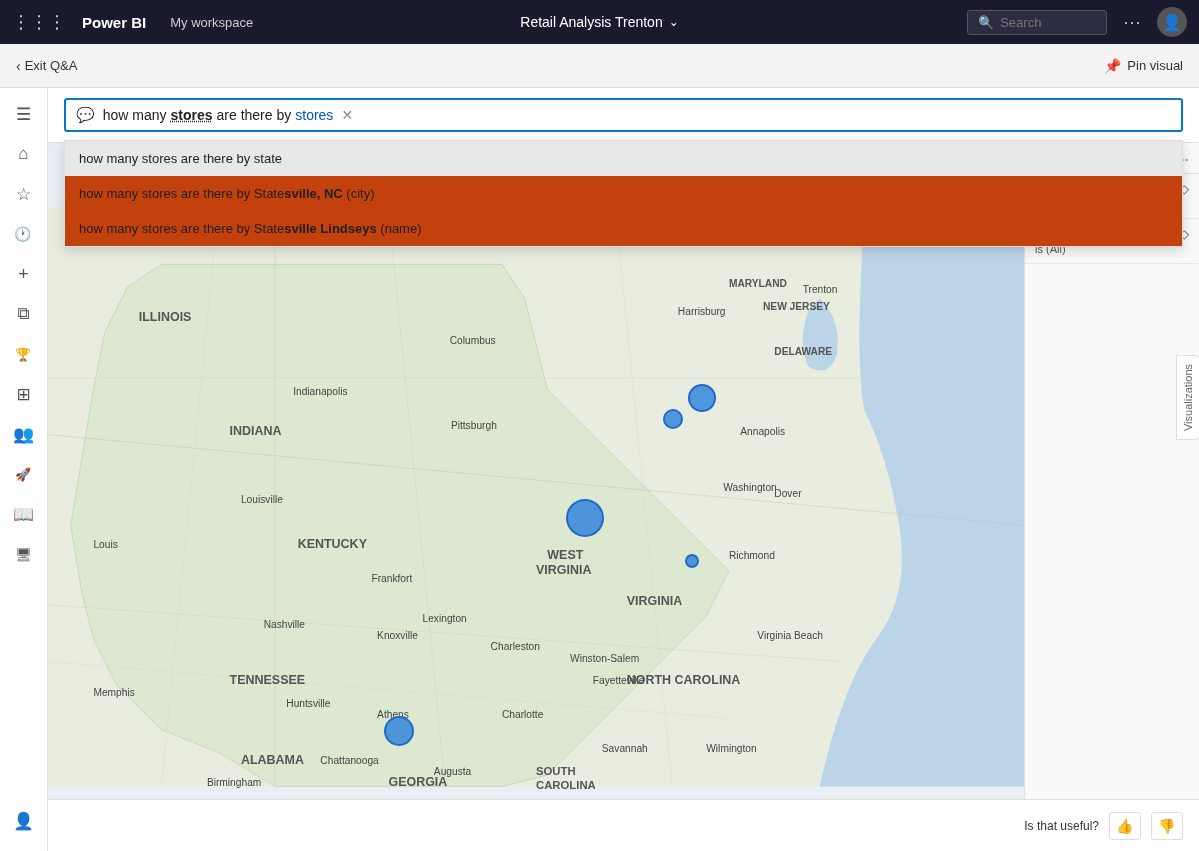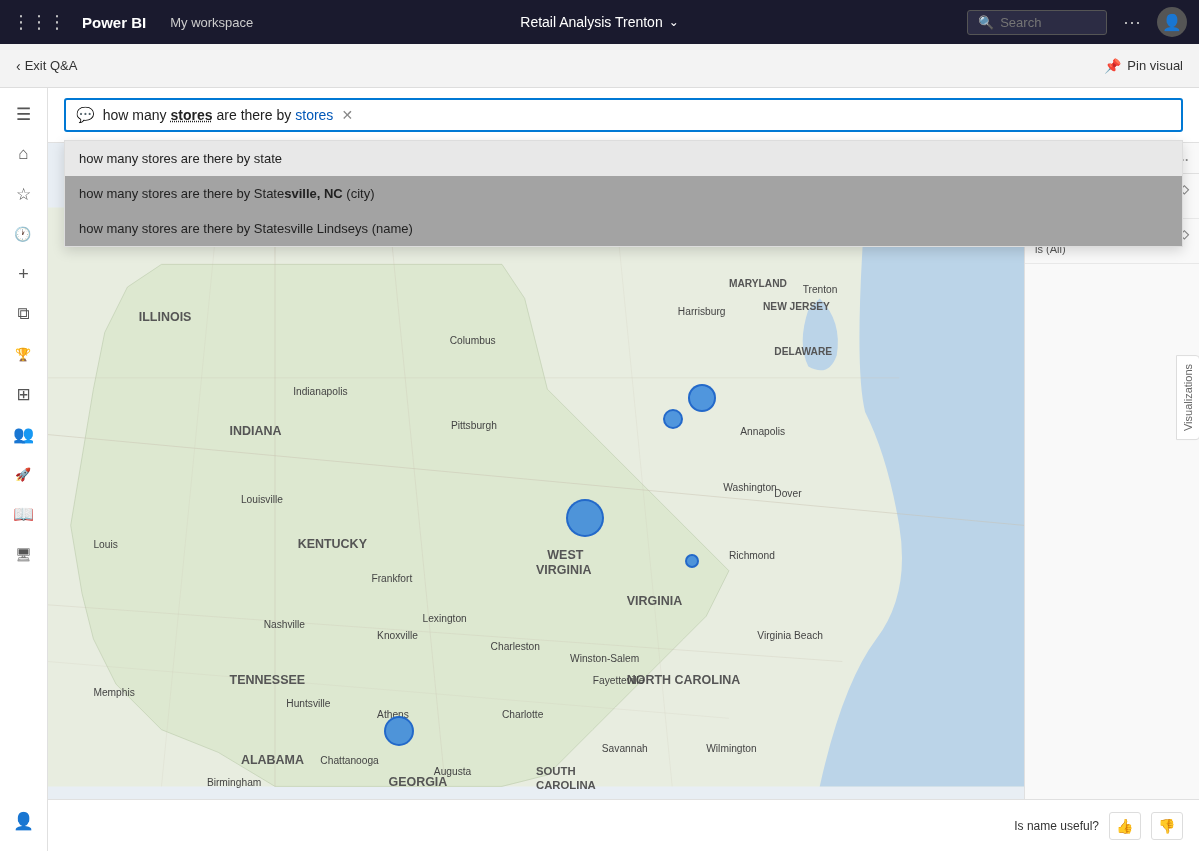--- a/index.html
+++ b/index.html
@@ -68,21 +68,21 @@
       border: 2px solid #0078d4; border-radius: 3px;
       padding: 6px 10px; gap: 8px; background: #fff;
     }
     .qa-input-wrap .msg-ico { color: #888; font-size: 15px; }
     .qa-input-wrap input { flex: 1; border: none; outline: none; font-size: 14px; color: #222; }
     .qa-input-wrap .clear-ico { color: #888; font-size: 14px; cursor: pointer; }
 
     
     .autocomplete-dropdown {
       position: absolute; left: 16px; right: 16px; top: calc(100% - 2px);
-      background: #a3a3a3; border: 1px solid #ddd; box-shadow: 0 4px 12px rgba(0,0,0,0.15);
+      background: #c2410c; border: 1px solid #ddd; box-shadow: 0 4px 12px rgba(0,0,0,0.15);
       z-index: 200;
     }
     .autocomplete-item {
       padding: 10px 14px; font-size: 13px; cursor: pointer; color: #222;
     }
     .autocomplete-item:first-child { background: #e8e8e8; }
     .autocomplete-item .bold { font-weight: 700; }
 
     
     .content-row {
@@ -222,21 +222,21 @@
     </div>
 
     <div class="autocomplete-dropdown">
       <div class="autocomplete-item">
         how many stores are there by state
       </div>
       <div class="autocomplete-item">
         how many stores are there by State<span class="bold" style="font-weight:700;">sville, NC</span> (city)
       </div>
       <div class="autocomplete-item">
-        how many stores are there by State<span class="bold" style="font-weight:400;">sville Lindseys</span> (name)
+        how many stores are there by State<span class="bold" style="font-weight:700;">sville Lindseys</span> (name)
       </div>
     </div>
   </div>
 
   <div class="content-row">
 
     <div class="map-area">
       
       <svg class="map-svg" viewBox="0 0 860 510" xmlns="http://www.w3.org/2000/svg">
 
@@ -356,17 +356,17 @@
                   cursor:pointer; border-radius:4px 0 0 4px;">Visualizations</div>
     </div>
 
   </div>
 </div>
 
 <div class="bottom-bar">
   <div class="bottom-info">
   </div>
   <div class="useful-section">
-    <span class="useful-label">Is name useful?</span>
+    <span class="useful-label">Is that useful?</span>
     <button class="useful-btn">👍</button>
     <button class="useful-btn">👎</button>
   </div>
 </div>
 
 </body></html>

